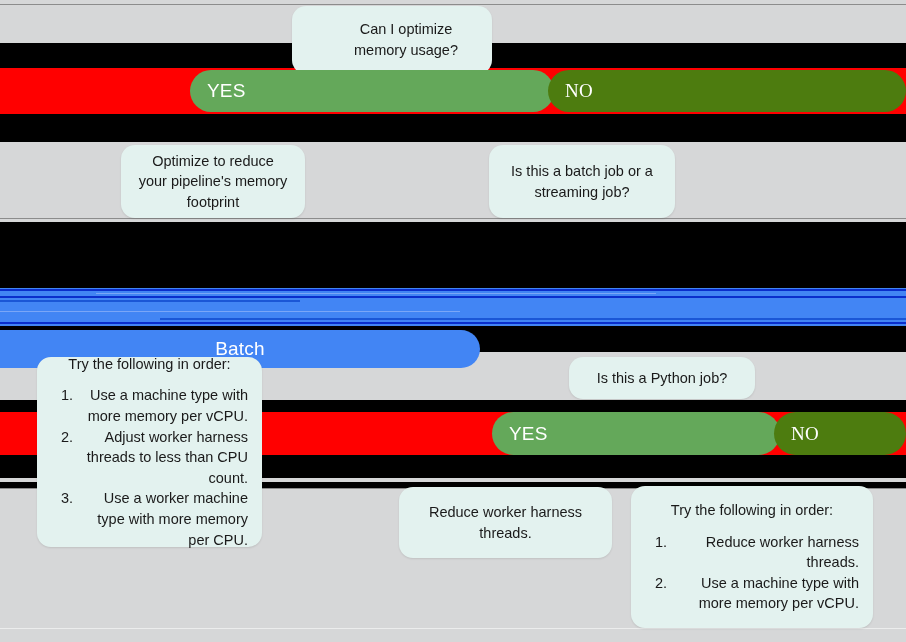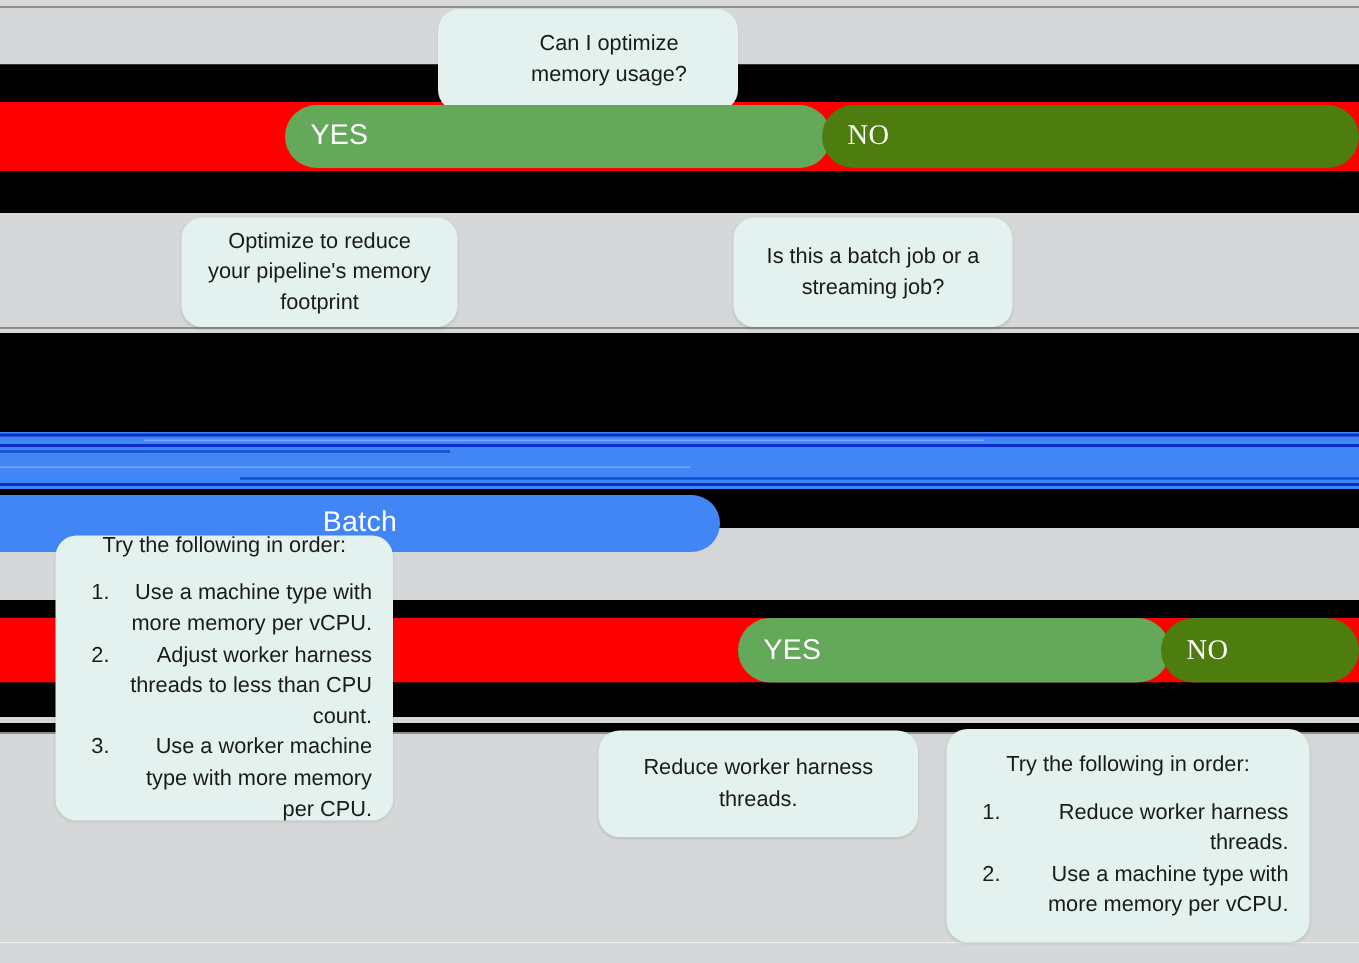--- a/index.html
+++ b/index.html
@@ -133,20 +133,23 @@
 
   <div class="node" style="left:37px;top:357px;width:225px;height:190px;">
     <div class="hdr">Try the following in order:</div>
     <ol>
       <li>Use a machine type with more memory per vCPU.</li>
       <li>Adjust worker harness threads to less than CPU count.</li>
       <li>Use a worker machine type with more memory per CPU.</li>
     </ol>
   </div>
 
+  <div class="node" style="left:569px;top:357px;width:186px;height:42px;">
+    <div class="txt">Is this a Python job?</div>
+  </div>
 
   <div class="pill pill-green pill-left" style="left:492px;top:412px;width:288px;height:43px;">
     <span class="lbl">YES</span>
   </div>
 
   <div class="pill pill-red pill-right" style="left:774px;top:412px;width:132px;height:43px;">
     <span class="lbl">NO</span>
   </div>
 
   <div class="node" style="left:399px;top:487px;width:213px;height:71px;">

